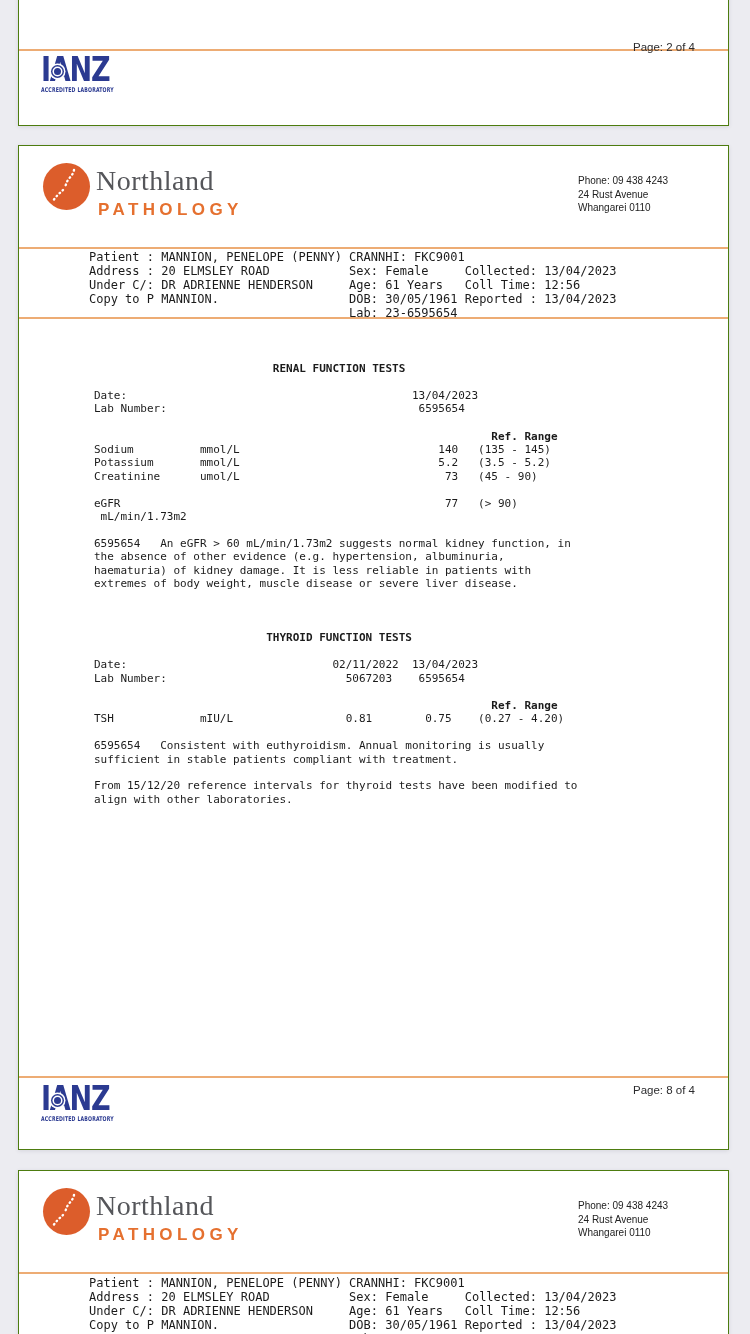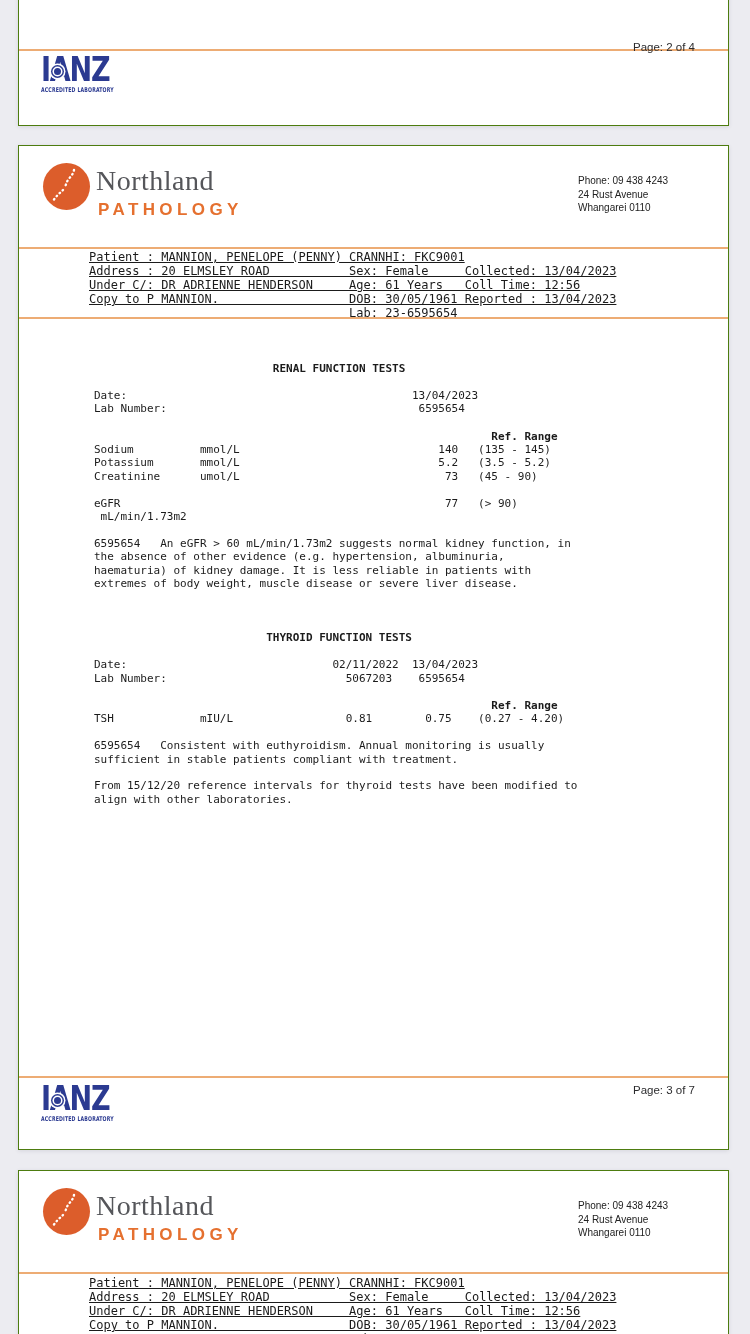--- a/index.html
+++ b/index.html
@@ -39,21 +39,21 @@
     font-size:17px;font-weight:700;letter-spacing:4.4px;color:#e5702f;
     white-space:nowrap;
   }
   .contact{
     position:absolute;left:559px;top:28px;
     font-size:10px;line-height:13.5px;color:#222;
   }
 
   
   .mono{font-family:"DejaVu Sans Mono","Liberation Mono",monospace;color:#1b1b1b;}
-  .patient-block{position:absolute;left:70px;font-size:12px;line-height:14px;white-space:pre;text-decoration:underline;}
+  .patient-block{position:absolute;left:70px;font-size:12px;line-height:14px;white-space:pre;}
   #card-p3 .patient-block{top:104px;}
   #card-p4 .patient-block{top:105px;}
   .report-block{position:absolute;left:75px;top:202px;font-size:11px;line-height:13.4px;white-space:pre;}
   .mline{white-space:pre;}
   .mline.bold{font-weight:700;margin-top:14px;}
 
   
   .ianz{position:absolute;left:22px;width:80px;}
   #card-p2 .ianz{top:60px;}
   #card-p3 .ianz{top:939px;}
@@ -113,21 +113,21 @@
   <div class="rule rule-patient"></div>
 
   <div class="report-block mono"><div class="mline bold">                           RENAL FUNCTION TESTS</div><div class="mline">&nbsp;</div><div class="mline">Date:                                           13/04/2023</div><div class="mline">Lab Number:                                      6595654</div><div class="mline bold">                                                            Ref. Range</div><div class="mline">Sodium          mmol/L                              140   (135 - 145)</div><div class="mline">Potassium       mmol/L                              5.2   (3.5 - 5.2)</div><div class="mline">Creatinine      umol/L                               73   (45 - 90)</div><div class="mline">&nbsp;</div><div class="mline">eGFR                                                 77   (&gt; 90)</div><div class="mline"> mL/min/1.73m2</div><div class="mline">&nbsp;</div><div class="mline">6595654   An eGFR &gt; 60 mL/min/1.73m2 suggests normal kidney function, in</div><div class="mline">the absence of other evidence (e.g. hypertension, albuminuria,</div><div class="mline">haematuria) of kidney damage. It is less reliable in patients with</div><div class="mline">extremes of body weight, muscle disease or severe liver disease.</div><div class="mline">&nbsp;</div><div class="mline">&nbsp;</div><div class="mline bold">                          THYROID FUNCTION TESTS</div><div class="mline">&nbsp;</div><div class="mline">Date:                               02/11/2022  13/04/2023</div><div class="mline">Lab Number:                           5067203    6595654</div><div class="mline bold">                                                            Ref. Range</div><div class="mline">TSH             mIU/L                 0.81        0.75    (0.27 - 4.20)</div><div class="mline">&nbsp;</div><div class="mline">6595654   Consistent with euthyroidism. Annual monitoring is usually</div><div class="mline">sufficient in stable patients compliant with treatment.</div><div class="mline">&nbsp;</div><div class="mline">From 15/12/20 reference intervals for thyroid tests have been modified to</div><div class="mline">align with other laboratories.</div></div>
 
   <div class="rule rule-footer"></div>
   <div class="ianz">
     <div class="ianz-name">IANZ</div>
     <span class="ianz-ring"></span>
     <div class="ianz-sub">ACCREDITED LABORATORY</div>
   </div>
-  <div class="page-label">Page: 3 of 7</div>
+  <div class="page-label">Page: 8 of 4</div>
 </div>
 
 <div class="page-card" id="card-p4">
   <div class="brand-circle">
     <svg width="47" height="47" viewBox="0 0 47 47">
       <g fill="none" stroke="#ffffff" stroke-width="2.4" stroke-linecap="round" stroke-dasharray="0.6 3.6">
         <path d="M31 7 C30 12 27 14 25 17 C23 20 23 23 21 25"></path>
         <path d="M20 27 C17 30 13 33 10 38"></path>
       </g>
     </svg>

